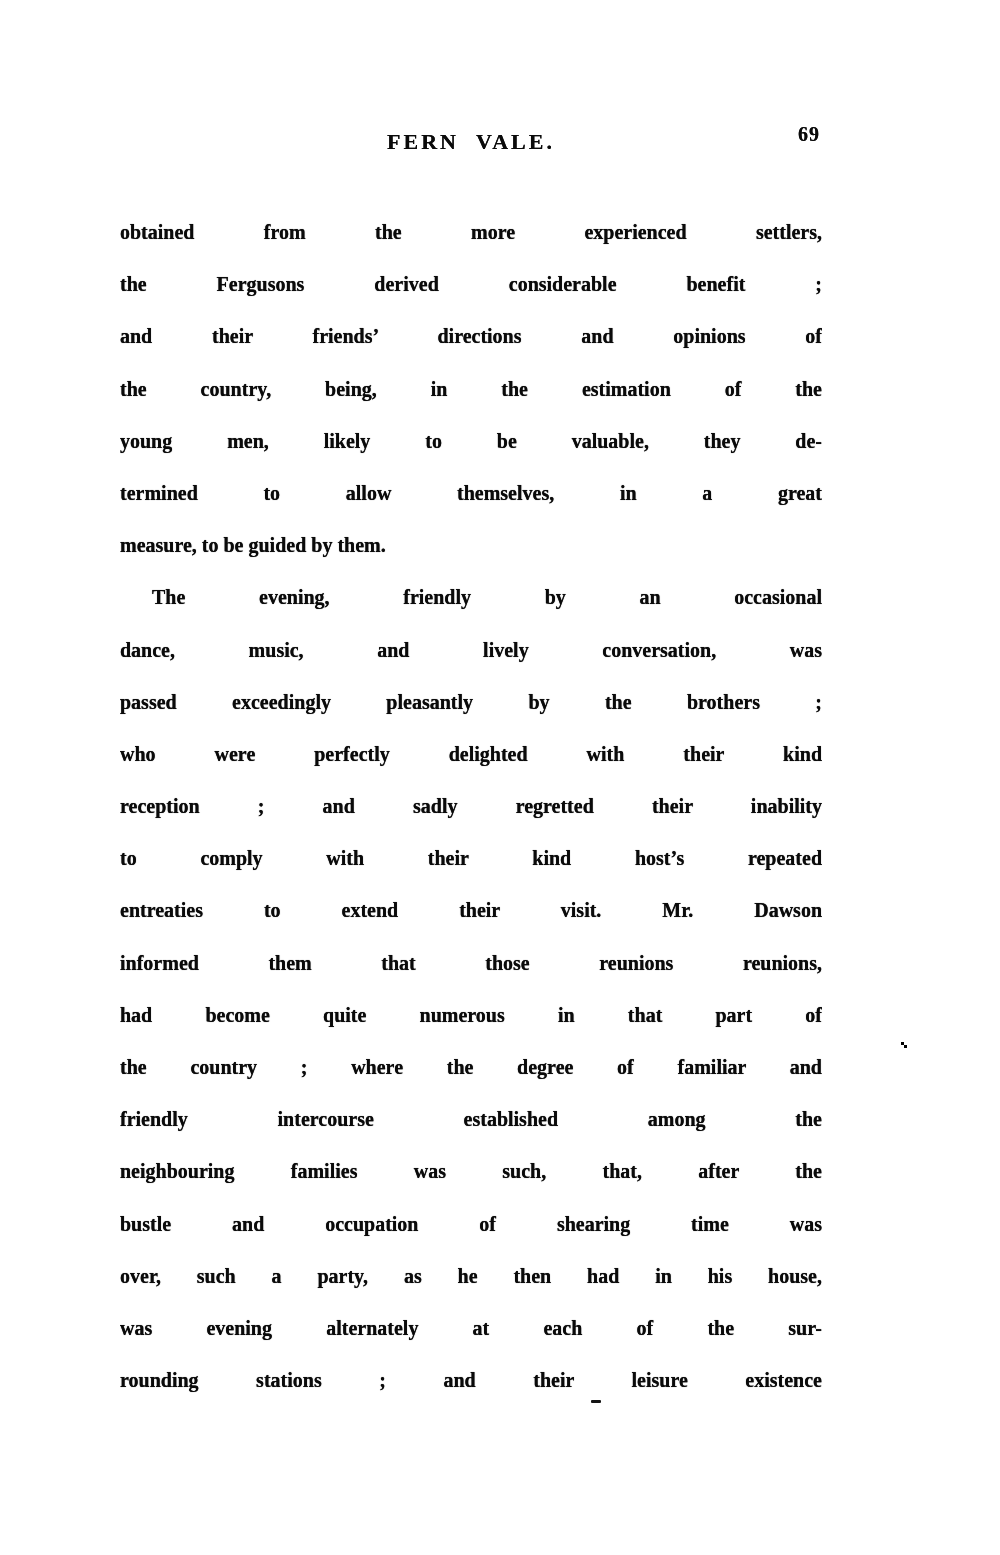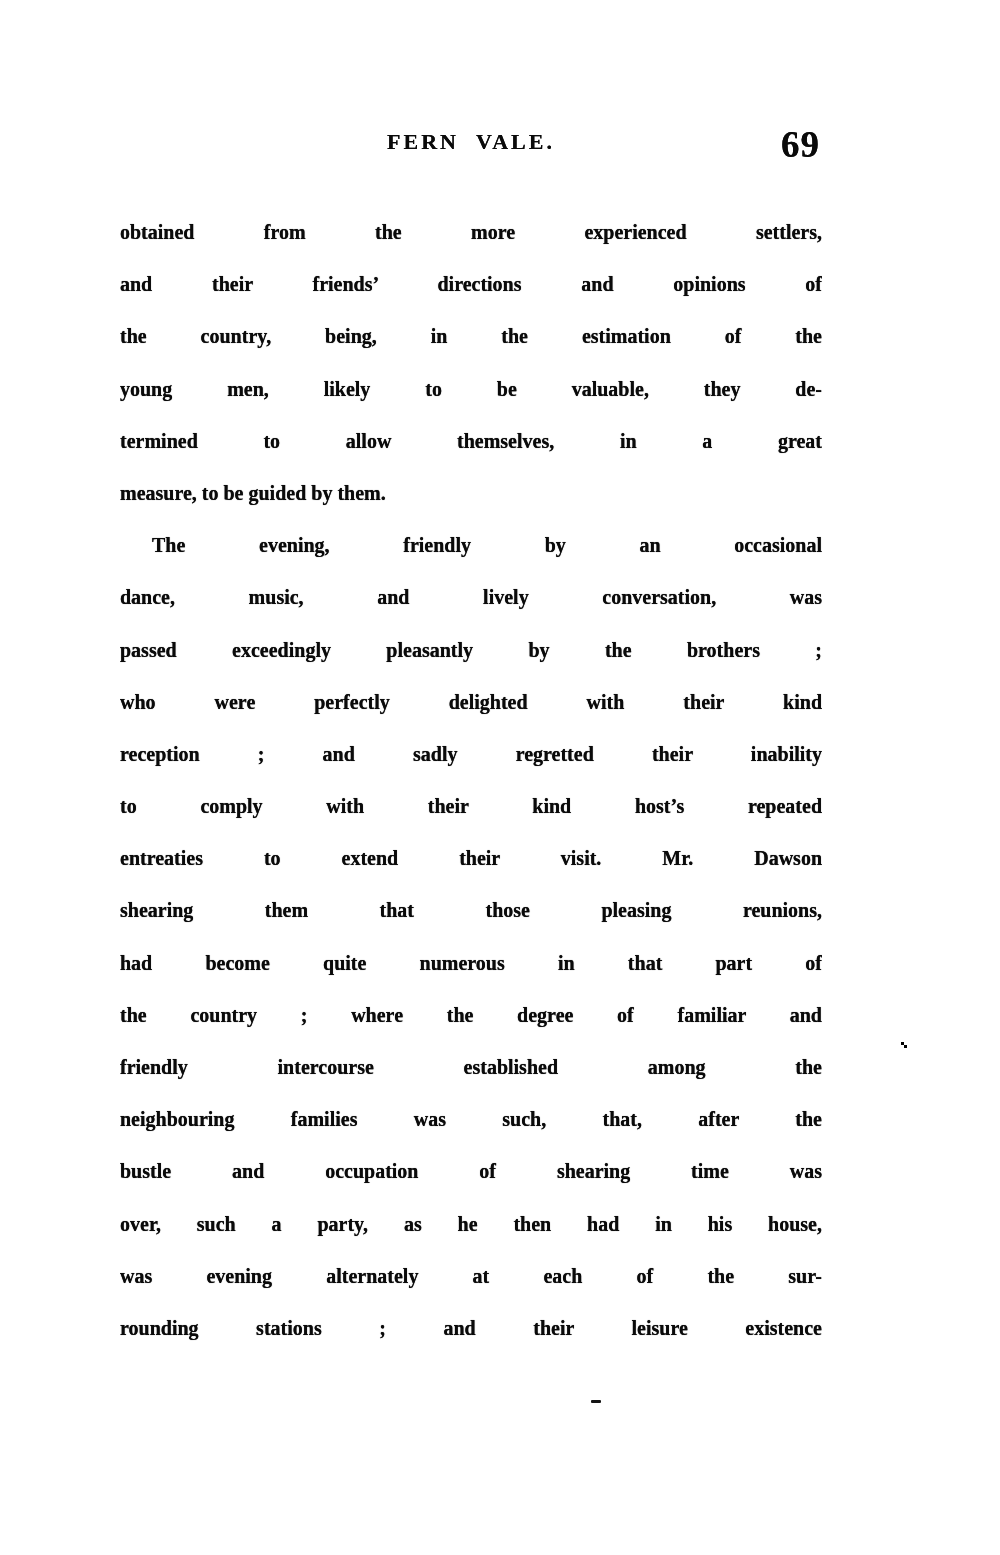--- a/index.html
+++ b/index.html
@@ -33,21 +33,21 @@
     font-size: 22px;
     font-weight: bold;
     letter-spacing: 3px;
     word-spacing: 9px;
     text-shadow: 0 0 0.6px rgba(0,0,0,0.85);
   }
   .page-number {
     position: absolute;
     right: 2px;
     top: -4px;
-    font-size: 37px;
+    font-size: 20px;
     font-weight: bold;
     letter-spacing: 1px;
     text-shadow: 0 0 0.6px rgba(0,0,0,0.85);
     margin-left: 28px;
   }
   
   .text-block {
     position: absolute;
     left: 120px;
     top: 206px;
@@ -97,34 +97,35 @@
 <div class="page">
 
   <div class="header">
     <div class="running-title">FERN VALE.</div>
     <div class="page-number">69</div>
   </div>
 
   <div class="text-block">
 
     <div class="line">obtained from the more experienced settlers,</div>
+    <div class="line">the Fergusons derived considerable benefit ;</div>
     <div class="line">and their friends’ directions and opinions of</div>
     <div class="line">the country, being, in the estimation of the</div>
     <div class="line">young men, likely to be valuable, they de-</div>
     <div class="line">termined to allow themselves, in a great</div>
     <div class="line para-end">measure, to be guided by them.</div>
 
     <div class="line indent">The evening, friendly by an occasional</div>
     <div class="line">dance, music, and lively conversation, was</div>
     <div class="line">passed exceedingly pleasantly by the brothers ;</div>
     <div class="line">who were perfectly delighted with their kind</div>
     <div class="line">reception ; and sadly regretted their inability</div>
     <div class="line">to comply with their kind host’s repeated</div>
     <div class="line">entreaties to extend their visit.  Mr. Dawson</div>
-    <div class="line">shearing them that those pleasing reunions,</div>
+    <div class="line">informed them that those reunions reunions,</div>
     <div class="line">had become quite numerous in that part of</div>
     <div class="line">the country ; where the degree of familiar and</div>
     <div class="line">friendly intercourse established among the</div>
     <div class="line">neighbouring families was such, that, after the</div>
     <div class="line">bustle and occupation of shearing time was</div>
     <div class="line">over, such a party, as he then had in his house,</div>
     <div class="line">was evening alternately at each of the sur-</div>
     <div class="line">rounding stations ; and their leisure existence</div>
   </div>
 

